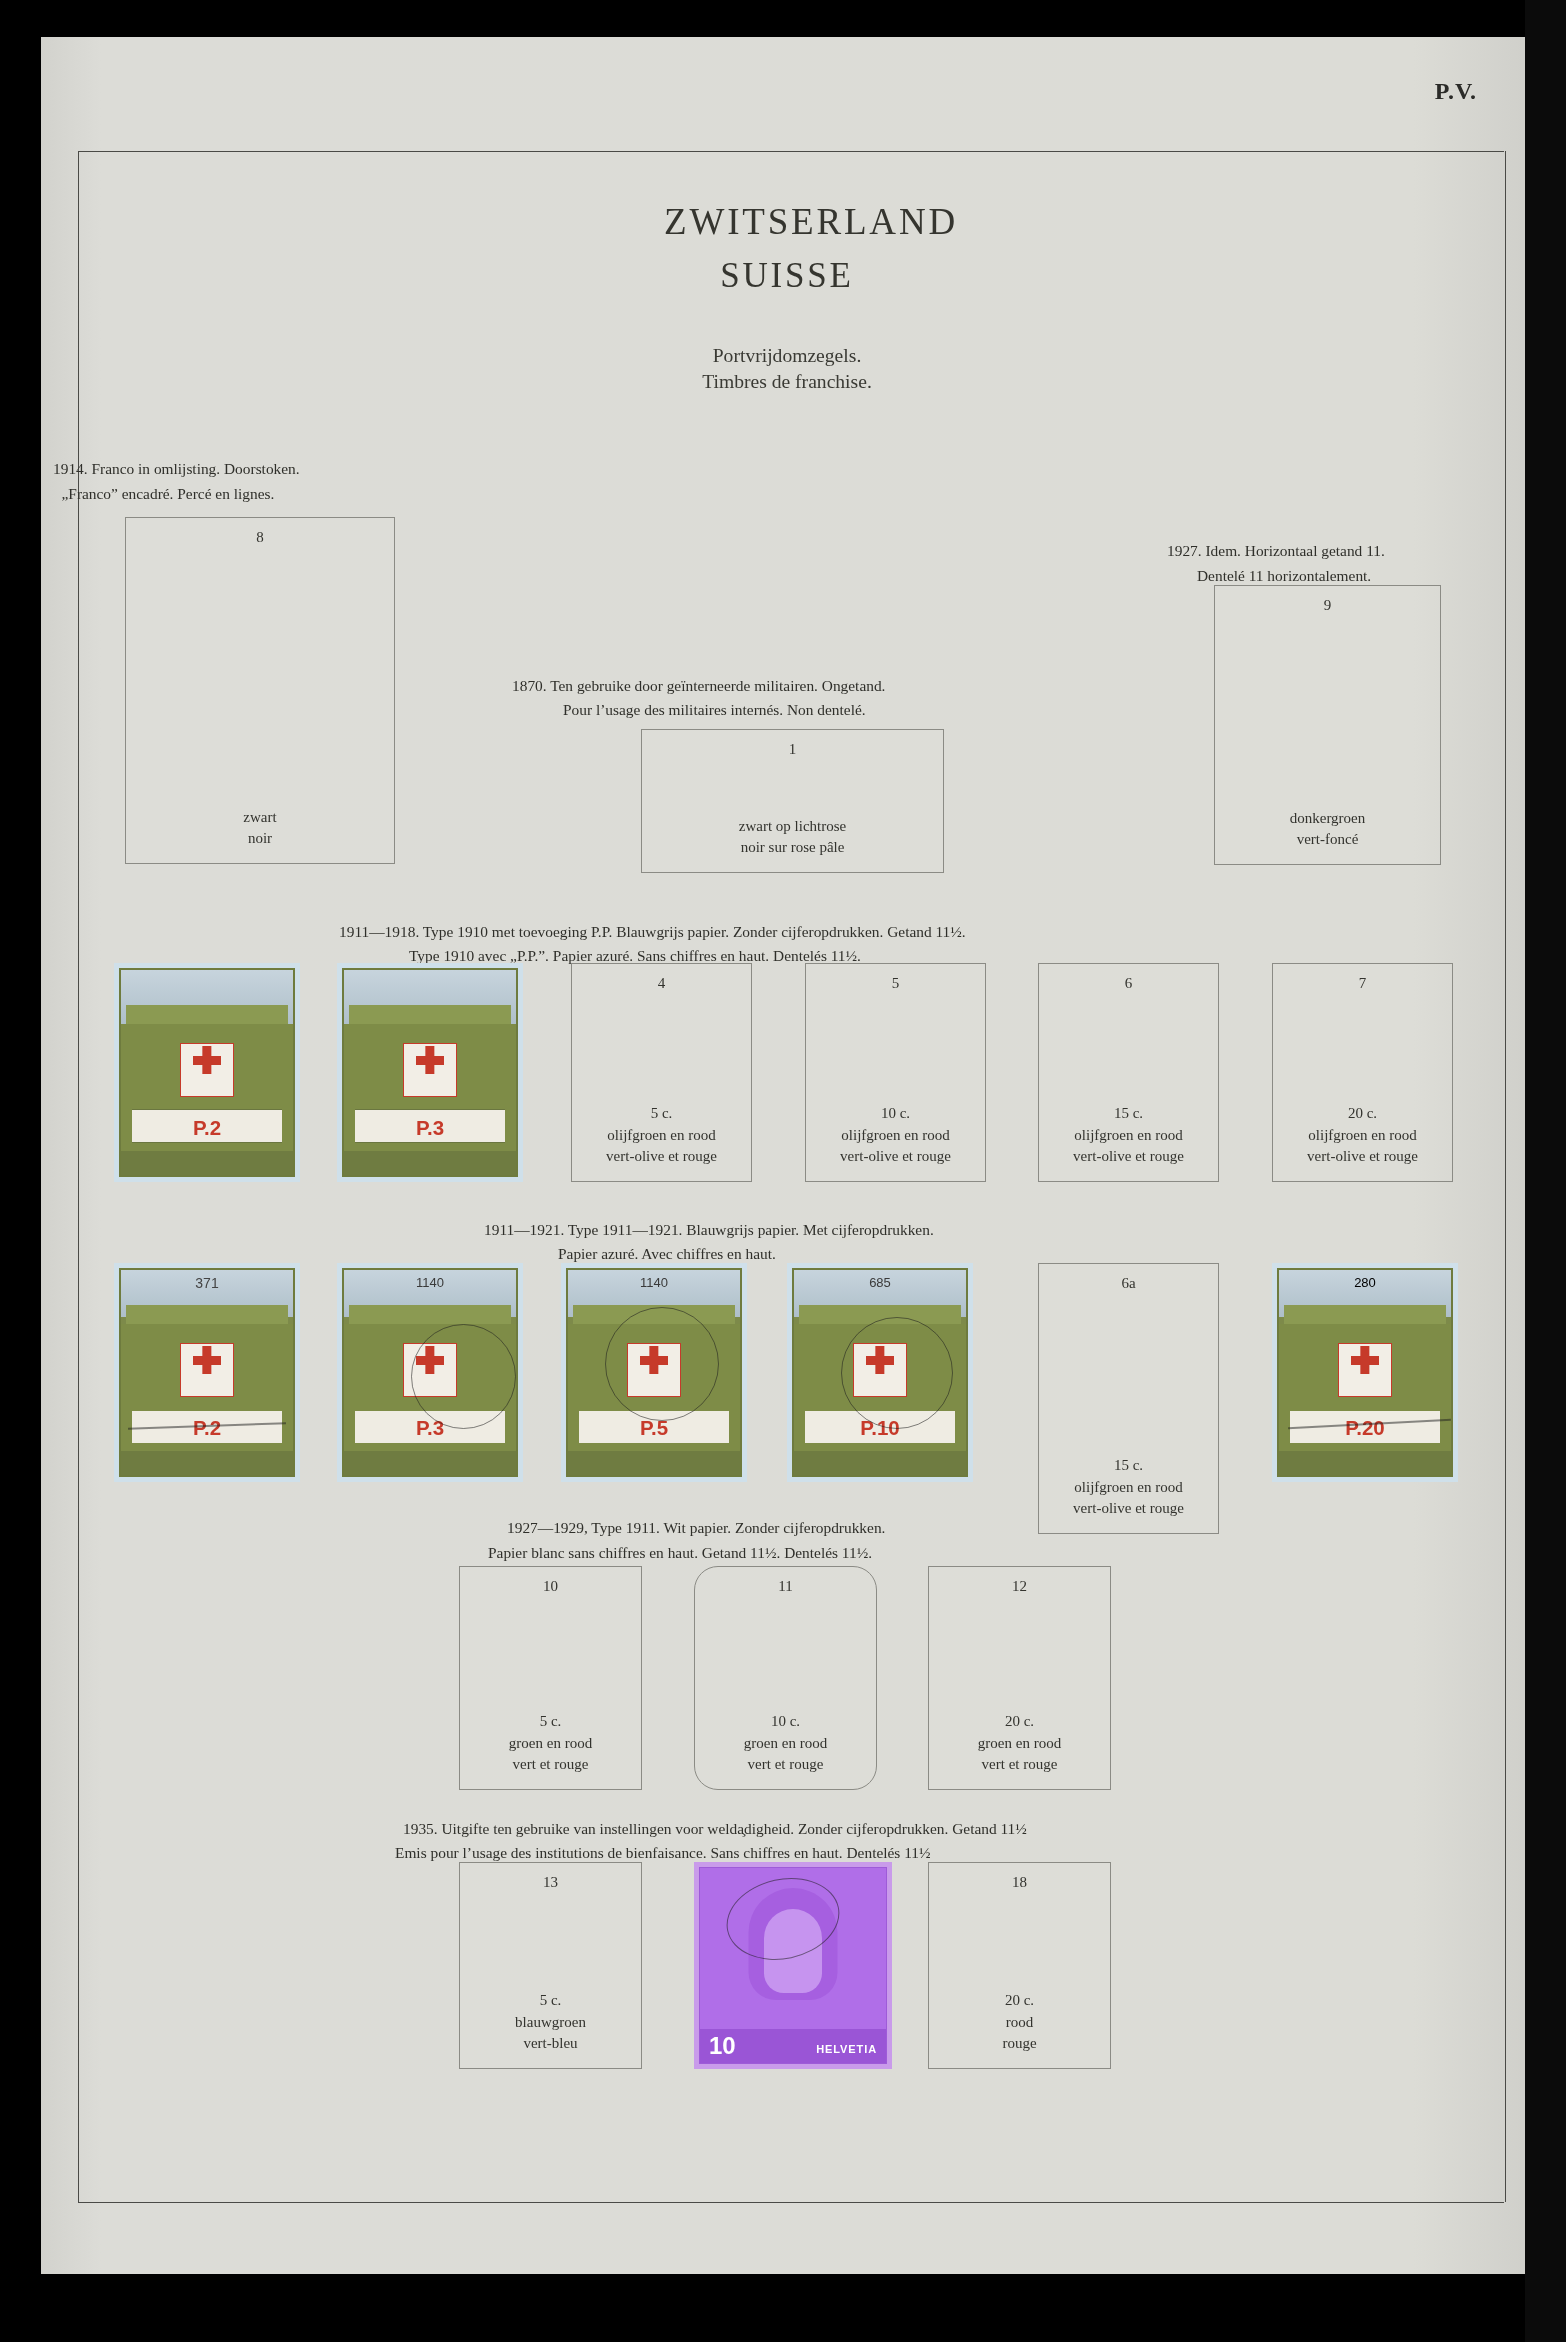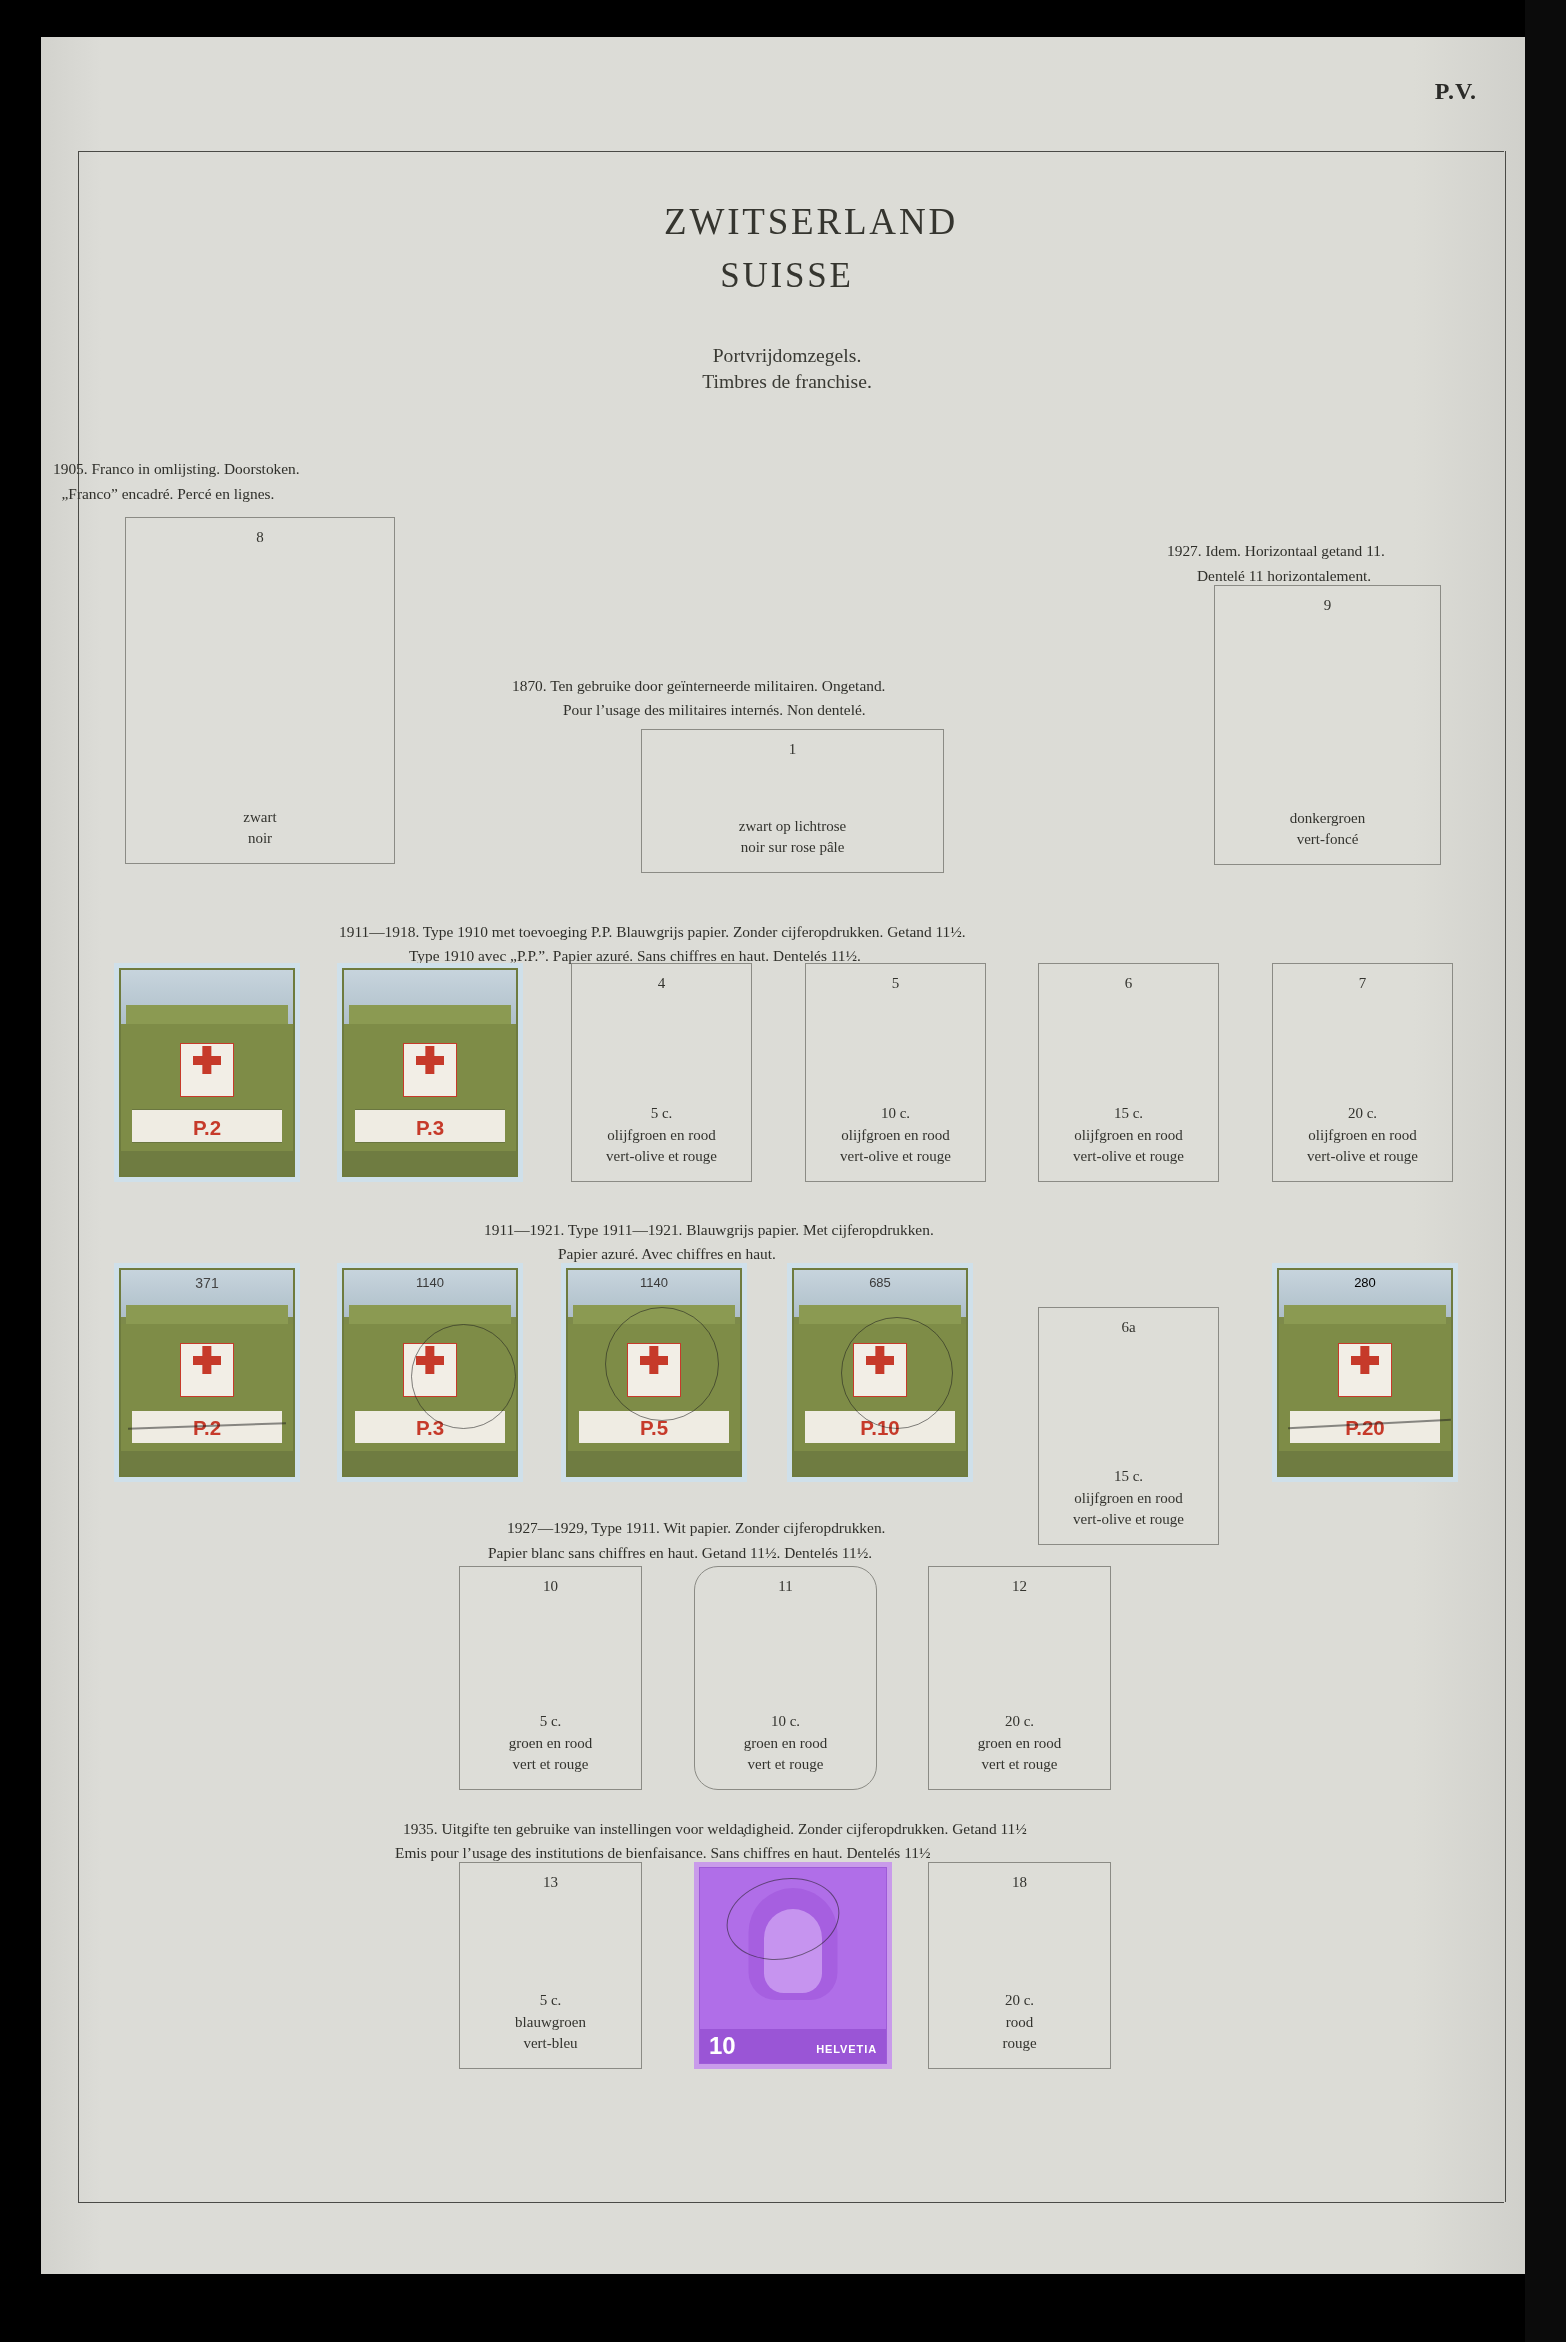--- a/index.html
+++ b/index.html
@@ -109,21 +109,21 @@
     <div class="rule-right"></div>
     <div class="rule-bottom"></div>
 
     <div class="page-code">P.V.</div>
 
     <div class="country">ZWITSERLAND</div>
     <div class="country2">SUISSE</div>
     <div class="subtitle1">Portvrijdomzegels.</div>
     <div class="subtitle2">Timbres de franchise.</div>
 
-    <div class="cap" style="left:12px;top:421px;">1905.  Franco in omlijsting.  Doorstoken.</div>
+    <div class="cap" style="left:12px;top:421px;">1914.  Franco in omlijsting.  Doorstoken.</div>
     <div class="cap" style="left:20.5px;top:446px;">„Franco” encadré. Percé en lignes.</div>
 
     <div class="box" style="left:84px;top:480px;width:270px;height:347px;">
       <div class="num">8</div>
       <div class="lines">
         <div>zwart</div>
         <div>noir</div>
       </div>
     </div>
 
@@ -291,21 +291,21 @@
         <div style="position:absolute;left:50%;top:76px;transform:translateX(-50%);width:9.3px;height:28px;background:#c63a2a;"></div>
         <div style="position:absolute;left:11.2px;right:11.2px;bottom:32px;height:32px;background:#efece3;"></div>
         <div style="position:absolute;left:0;right:0;bottom:35px;text-align:center;font-family:'Liberation Sans',sans-serif;font-size:20.5px;font-weight:bold;color:#c63a2a;">
           <span>P.</span><span>10</span>
         </div>
         <div style="position:absolute;left:0;right:0;bottom:0;height:24px;background:#6f7c41;"></div>
         <div class="postmark" style="left:47px;top:47px;width:110px;height:110px;"></div>
       </div>
     </div>
 
-    <div class="box" style="left:997px;top:1226px;width:181px;height:238px;margin-top:44px;">
+    <div class="box" style="left:997px;top:1226px;width:181px;height:271px;">
       <div class="num">6a</div>
       <div class="lines">
         <div>15  c.</div>
         <div>olijfgroen  en  rood</div>
         <div>vert-olive  et  rouge</div>
       </div>
     </div>
 
     <div class="stamp" style="left:1231px;top:1226px;width:186px;height:219px;">
       <div class="perf" style="background:#cfe0ea;"></div>

